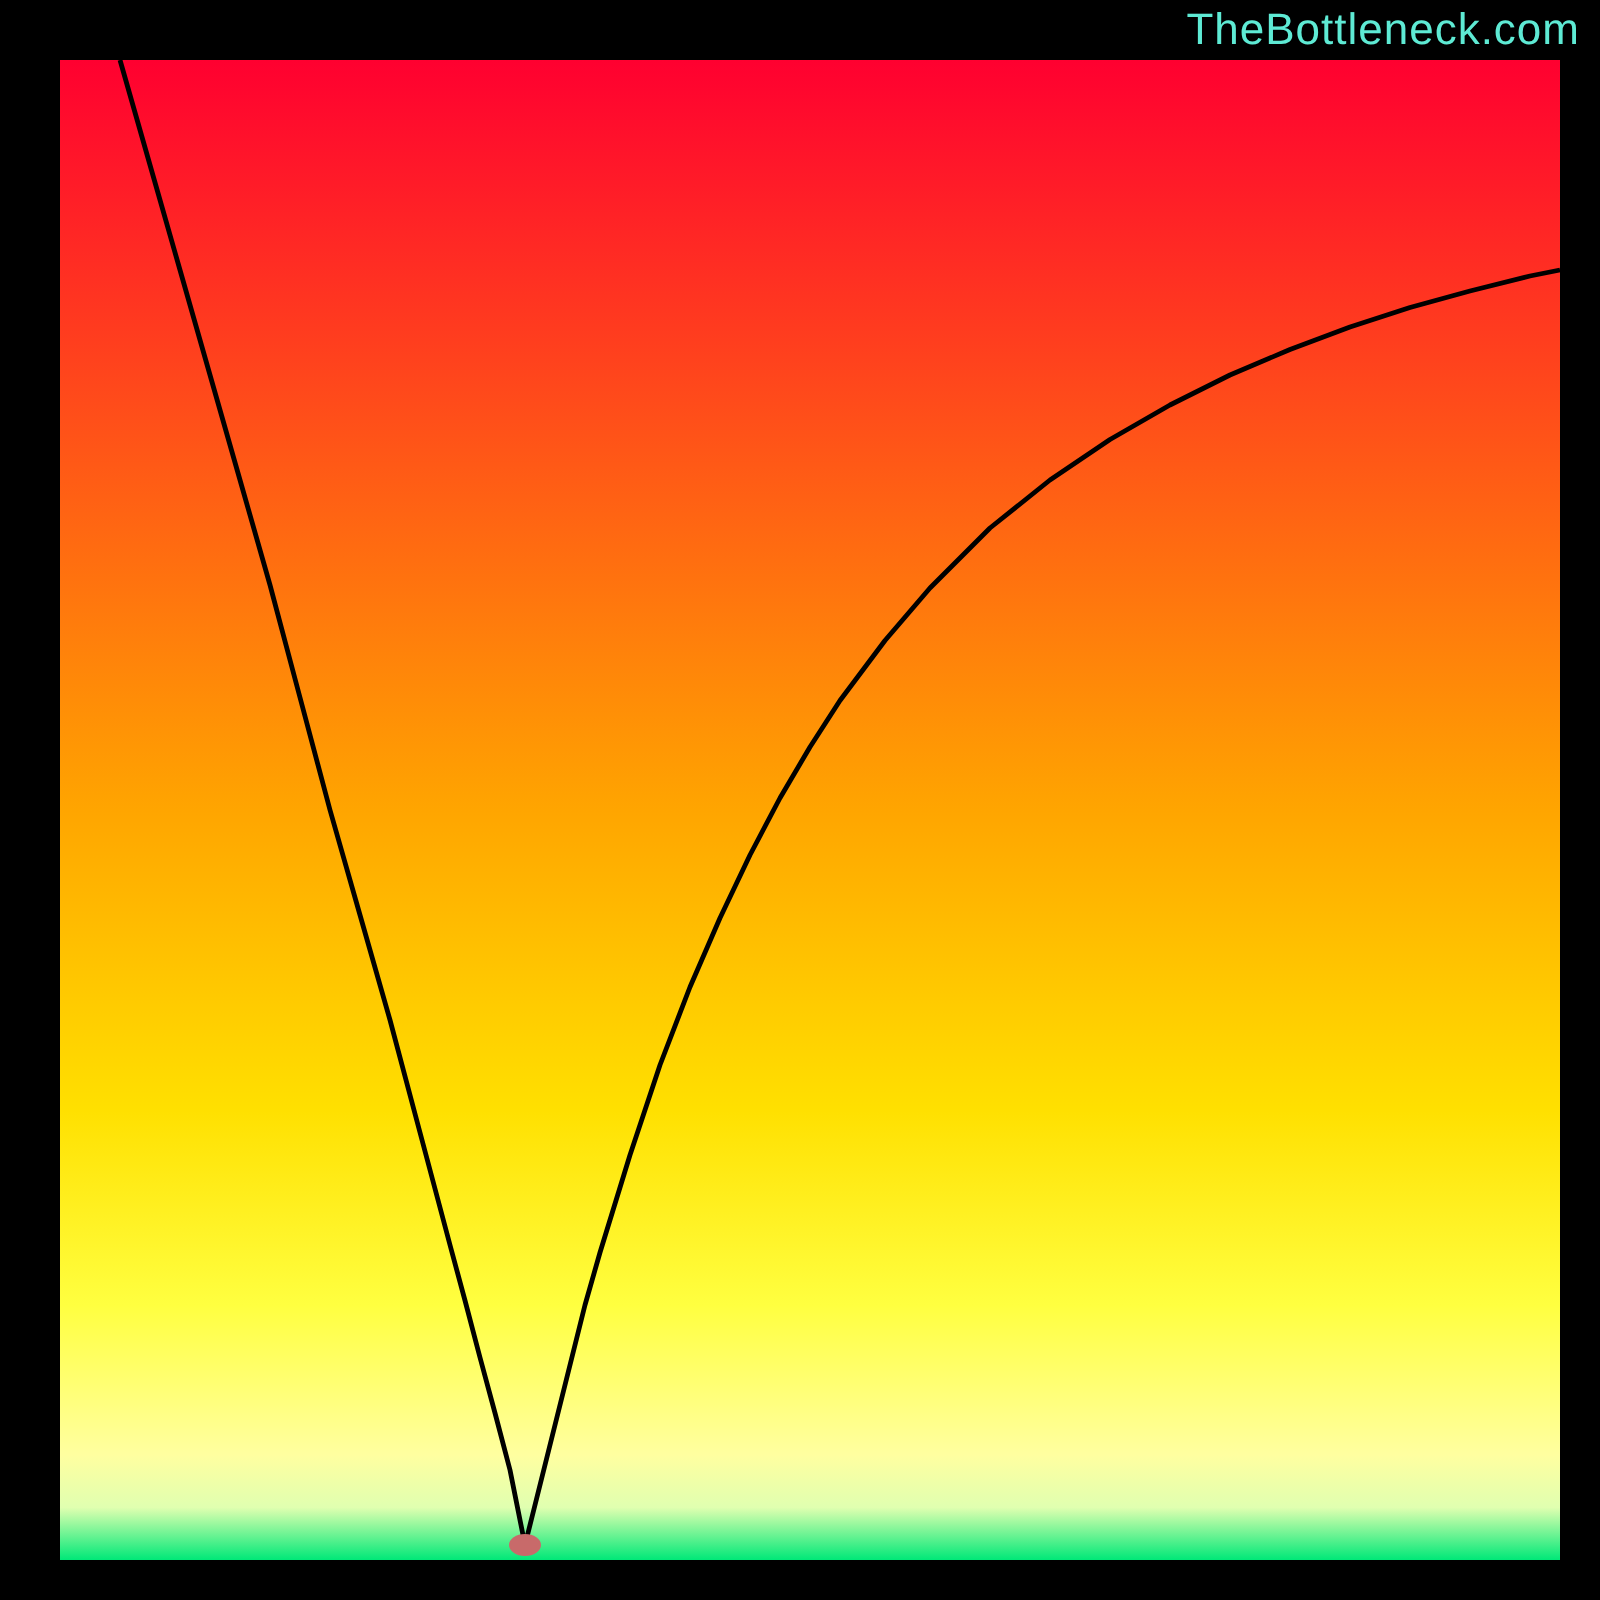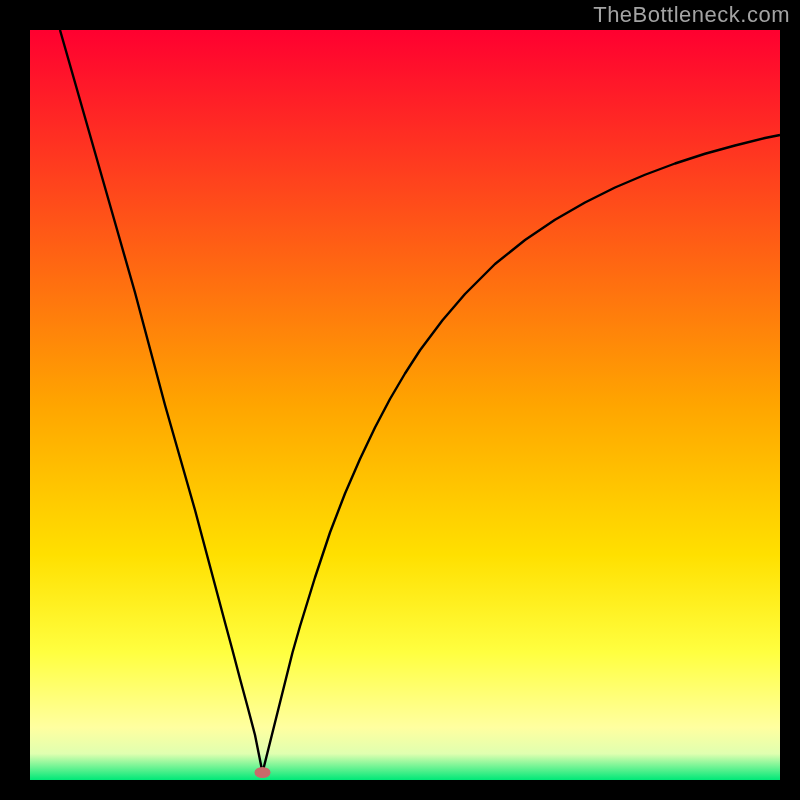--- a/index.html
+++ b/index.html
@@ -14,21 +14,21 @@
   .frame {
     position: relative;
     width: 800px;
     height: 800px;
     background: #000;
   }
   .watermark {
     position: absolute;
     top: 2px;
     right: 10px;
-    color: #a3a3a3;
+    color: #5eead4;
     font-size: 22px;
     font-weight: 500;
     letter-spacing: 0.5px;
     z-index: 4;
   }
   svg.plot {
     position: absolute;
     left: 0;
     top: 0;
     z-index: 1;

